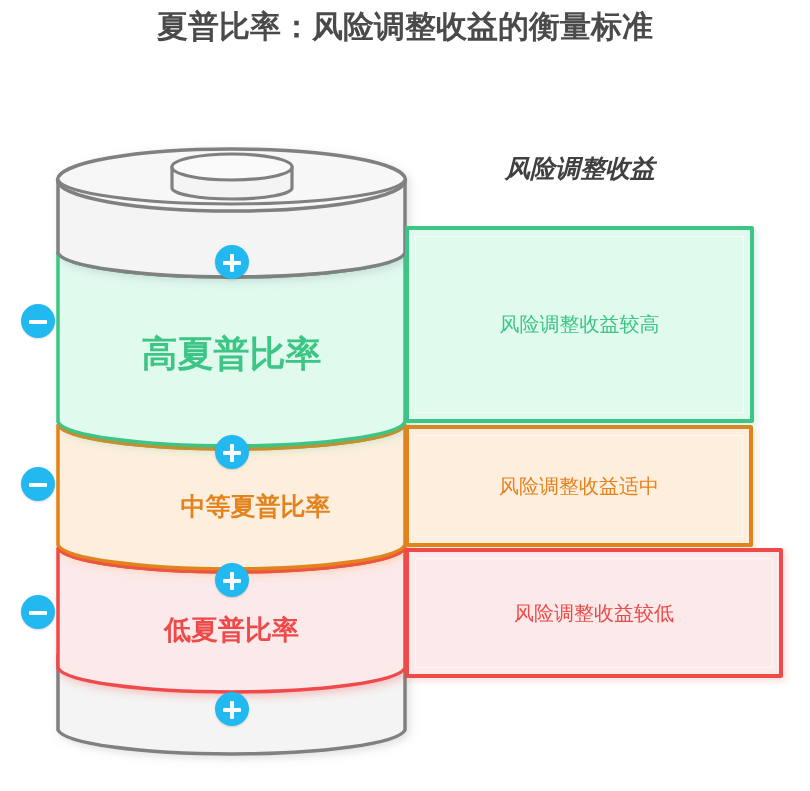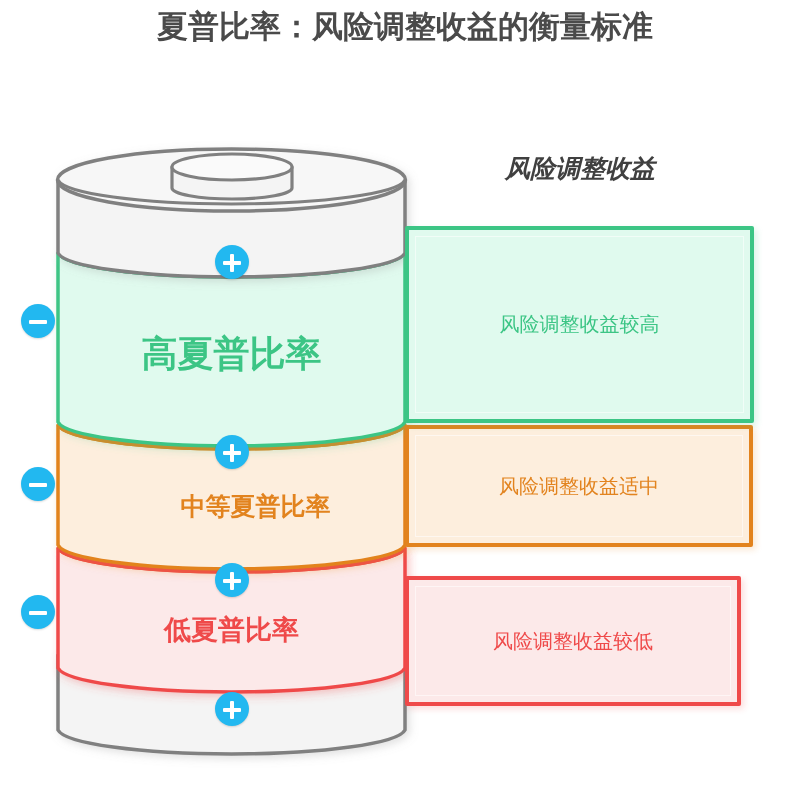--- a/index.html
+++ b/index.html
@@ -69,25 +69,24 @@
     background:#e0faee;color:#3cc585;
     box-shadow:3px 3px 6px rgba(60,197,133,0.18);
   }
   .desc-orange{
     left:405px;top:425px;width:348px;height:122px;
     border-width:4px;border-color:#e2831e;
     background:#fdeedd;color:#e2831e;
     box-shadow:3px 3px 6px rgba(226,131,30,0.18);
   }
   .desc-red{
-    left:405px;top:548px;width:336px;height:130px;
+    left:405px;top:548px;width:378px;height:130px;
     border-width:4px;border-color:#ef4a4a;
     background:#fce9e9;color:#ef4a4a;
     box-shadow:3px 3px 6px rgba(239,74,74,0.18);
-    margin-top:28px;
   }
 
   
   .ctl{
     position:absolute;
     width:34px;height:34px;border-radius:50%;
     background:#22b8f0;
     box-shadow:0 1px 2px rgba(0,0,0,0.15);
     cursor:pointer;
   }

